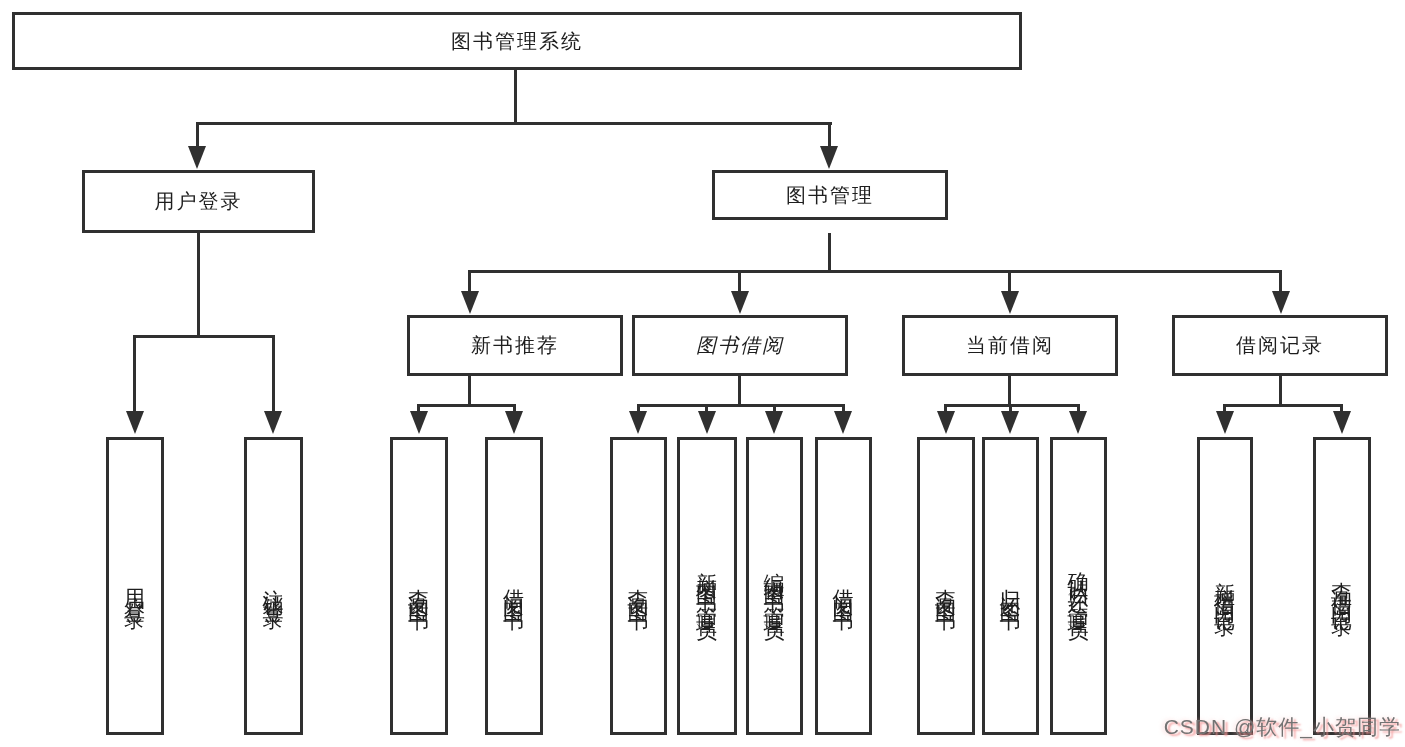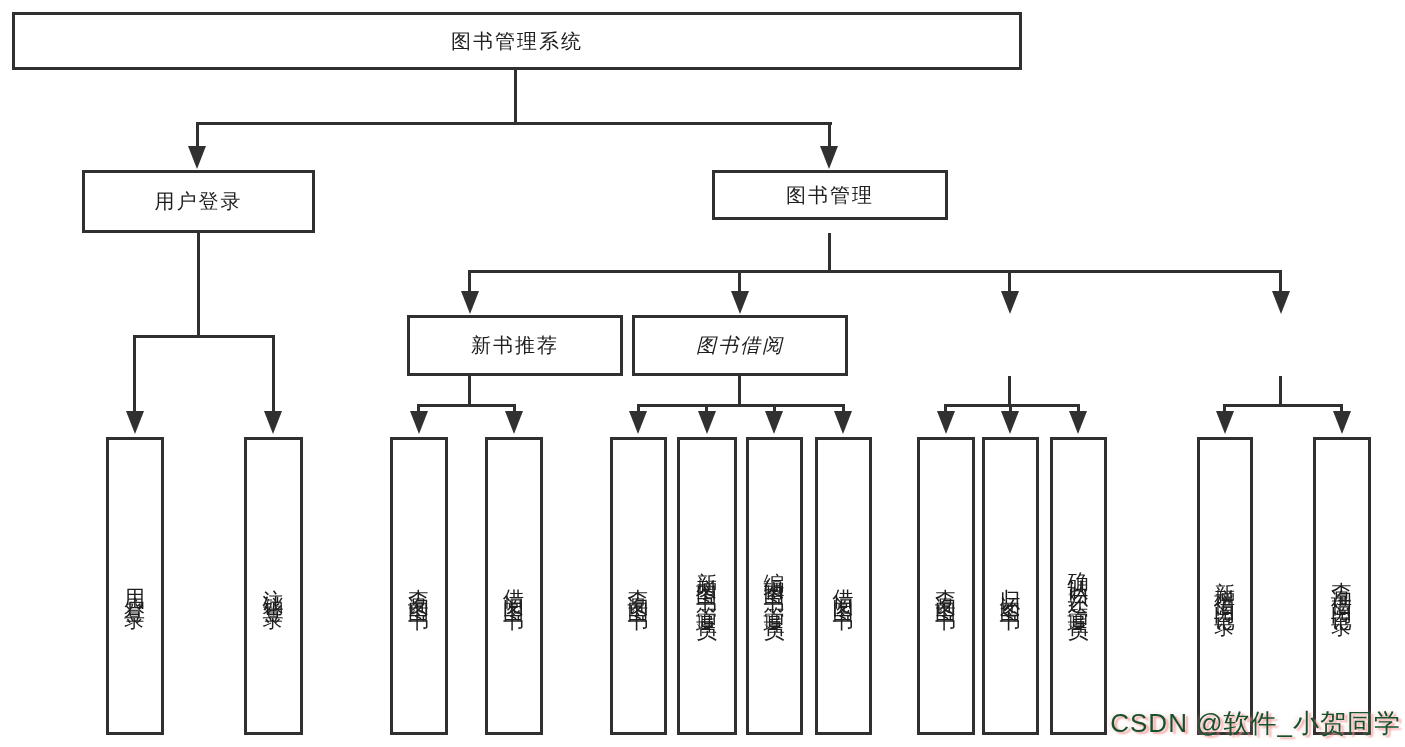--- a/index.html
+++ b/index.html
@@ -32,22 +32,22 @@
   .ln{position:absolute;background:#303030;}
   .ar{
     position:absolute;width:0;height:0;
     border-left:9px solid transparent;
     border-right:9px solid transparent;
     border-top:23px solid #303030;
   }
   #watermark{
     position:absolute;
     right:4px;bottom:6px;
-    font-size:26px;
-    color:#14532d;
+    font-size:21px;
+    color:#737373;
     letter-spacing:1px;
     text-shadow:3px 2px 2px rgba(243,150,150,0.85), -2px 0 4px rgba(246,180,180,0.55);
     white-space:nowrap;
   }
 </style>
 </head>
 <body>
 
 <div id="canvas">
 
@@ -76,20 +76,22 @@
   <i class="ar" style="left:461px;top:291px;"></i>
   <i class="ln" style="left:738px;top:270px;width:3px;height:21px;"></i>
   <i class="ar" style="left:731px;top:291px;"></i>
   <i class="ln" style="left:1008px;top:270px;width:3px;height:21px;"></i>
   <i class="ar" style="left:1001px;top:291px;"></i>
   <i class="ln" style="left:1279px;top:270px;width:3px;height:21px;"></i>
   <i class="ar" style="left:1272px;top:291px;"></i>
 
   <div class="box" style="left:362px;top:315px;width:216px;height:61px;margin-left:45px;">新书推荐</div>
   <div class="box" style="left:632px;top:315px;width:216px;height:61px;font-style:italic;">图书借阅</div>
+  <div class="box" style="left:902px;top:315px;width:216px;height:61px;">当前借阅</div>
+  <div class="box" style="left:1172px;top:315px;width:216px;height:61px;">借阅记录</div>
 
   <i class="ln" style="left:468px;top:376px;width:3px;height:31px;"></i>
   <i class="ln" style="left:417px;top:404px;width:99px;height:3px;"></i>
   <i class="ln" style="left:417px;top:404px;width:3px;height:9px;"></i>
   <i class="ar" style="left:410px;top:411px;"></i>
   <i class="ln" style="left:513px;top:404px;width:3px;height:9px;"></i>
   <i class="ar" style="left:505px;top:411px;"></i>
 
   <i class="ln" style="left:738px;top:376px;width:3px;height:31px;"></i>
   <i class="ln" style="left:637px;top:404px;width:208px;height:3px;"></i>

